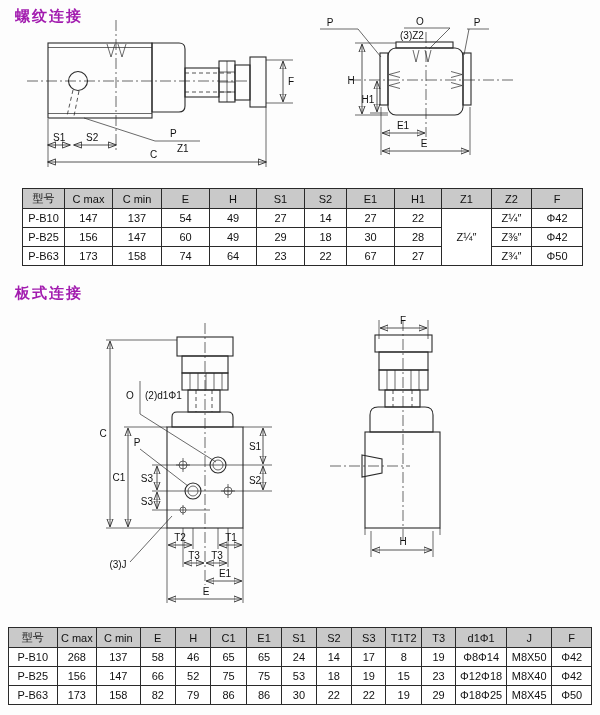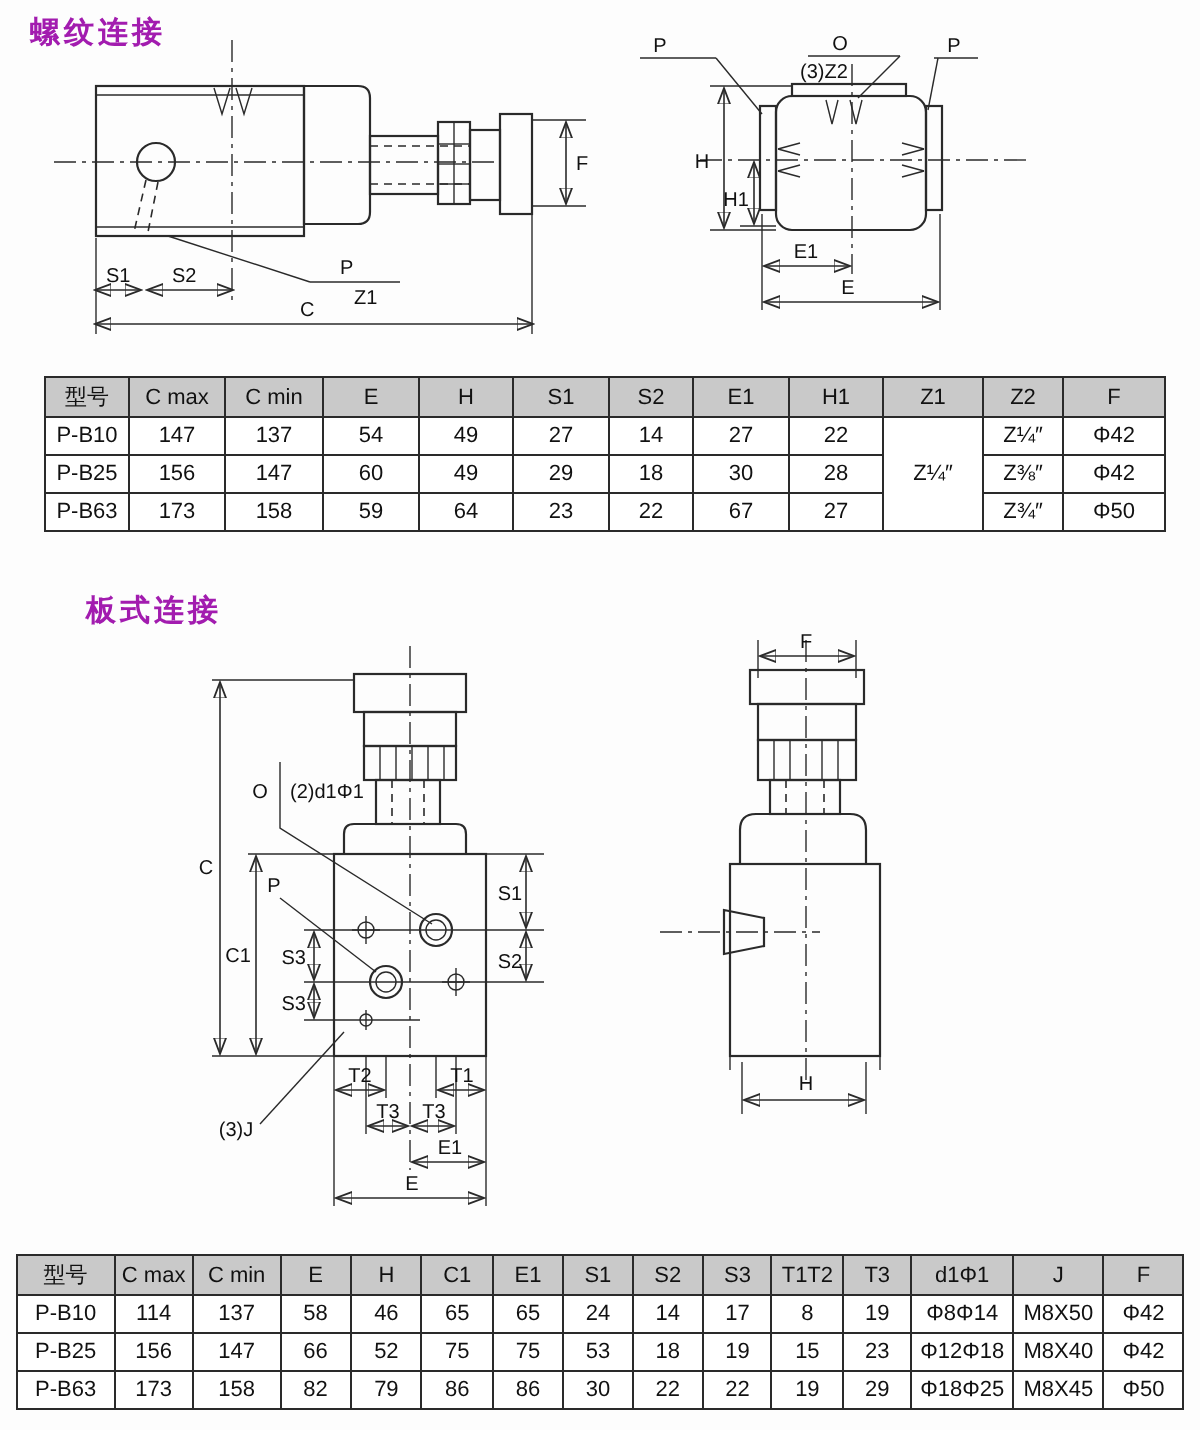--- a/index.html
+++ b/index.html
@@ -4,21 +4,21 @@
 <style>
   html,body{margin:0;padding:0;}
   body{
     width:600px;height:715px;position:relative;background:#fdfdfd;
     font-family:"Liberation Sans",sans-serif;color:#111;overflow:hidden;
   }
   .sec-title{
     position:absolute;font-size:15px;font-weight:bold;letter-spacing:2px;color:#a21caf;
   }
   #title1{left:15px;top:7px;}
-  #title2{left:15px;top:296px;margin-left:28px;}
+  #title2{left:15px;top:284px;}
   svg{position:absolute;overflow:visible;}
   svg line, svg rect, svg circle, svg path, svg polyline, svg polygon{
     stroke:#2a2a2a;fill:none;
   }
   .ol{stroke-width:1.1;}
   .tl{stroke-width:0.7;}
   .dl{stroke-width:0.8;stroke-dasharray:4 3;}
   .cl{stroke-width:0.7;stroke-dasharray:11 3 2 3;}
   .dim{stroke-width:0.8;}
   .lbl{fill:#111;stroke:none;font-size:10px;font-family:"Liberation Sans",sans-serif;}
@@ -192,21 +192,21 @@
     <td>18</td>
     <td>30</td>
     <td>28</td>
     <td>Z⅜″</td>
     <td>Φ42</td>
   </tr>
   <tr>
     <td>P-B63</td>
     <td>173</td>
     <td>158</td>
-    <td>59</td>
+    <td>74</td>
     <td>64</td>
     <td>23</td>
     <td>22</td>
     <td>67</td>
     <td>27</td>
     <td>Z¾″</td>
     <td>Φ50</td>
   </tr>
 </tbody>
   </table>
@@ -362,21 +362,21 @@
     <th>S2</th>
     <th>S3</th>
     <th>T1T2</th>
     <th>T3</th>
     <th>d1Φ1</th>
     <th>J</th>
     <th>F</th>
   </tr>
   <tr>
     <td>P-B10</td>
-    <td>114</td>
+    <td>268</td>
     <td>137</td>
     <td>58</td>
     <td>46</td>
     <td>65</td>
     <td>65</td>
     <td>24</td>
     <td>14</td>
     <td>17</td>
     <td>8</td>
     <td>19</td>

